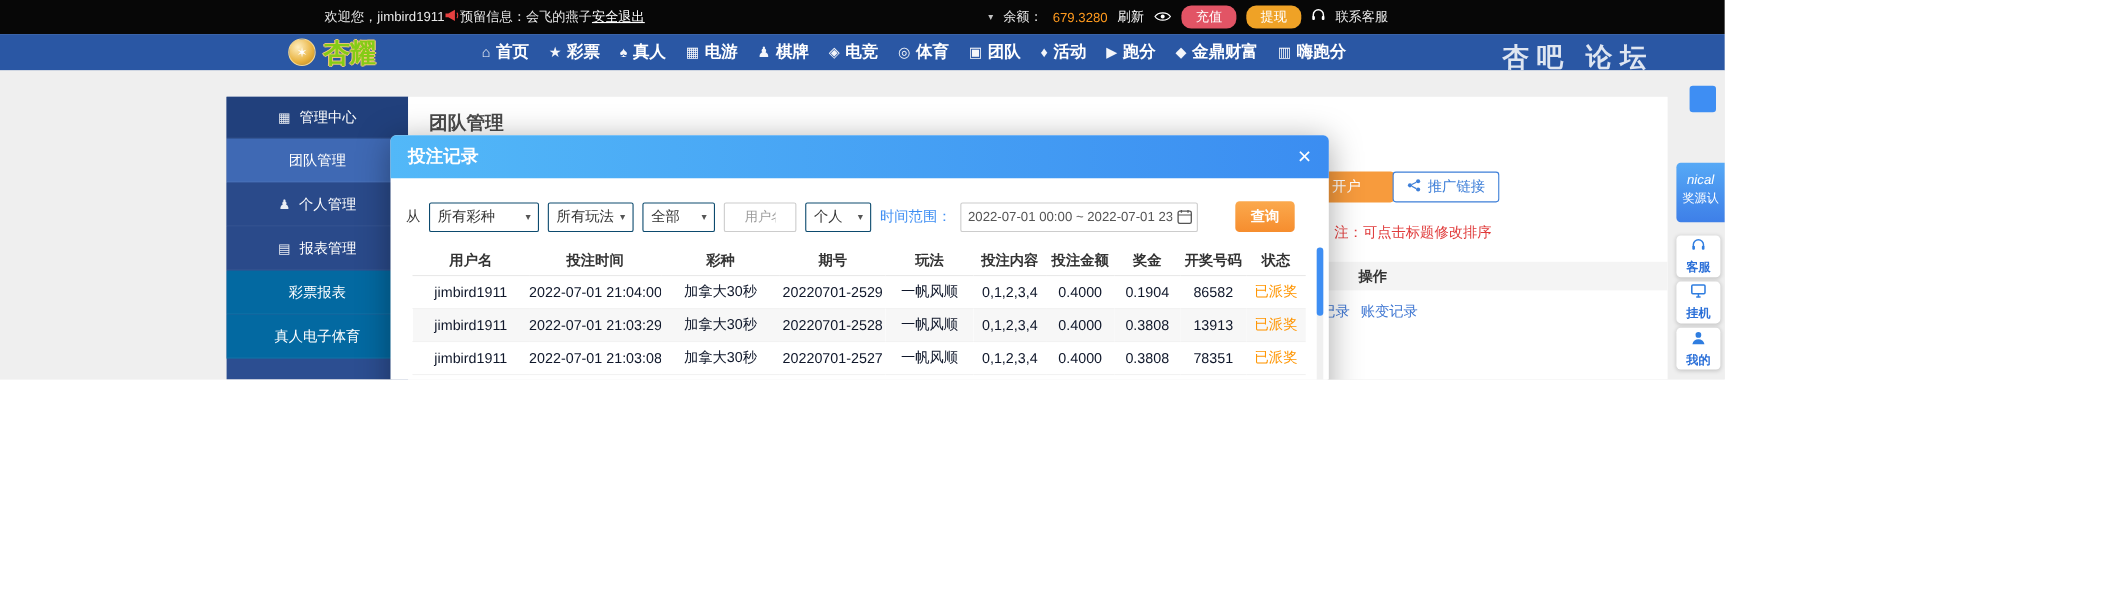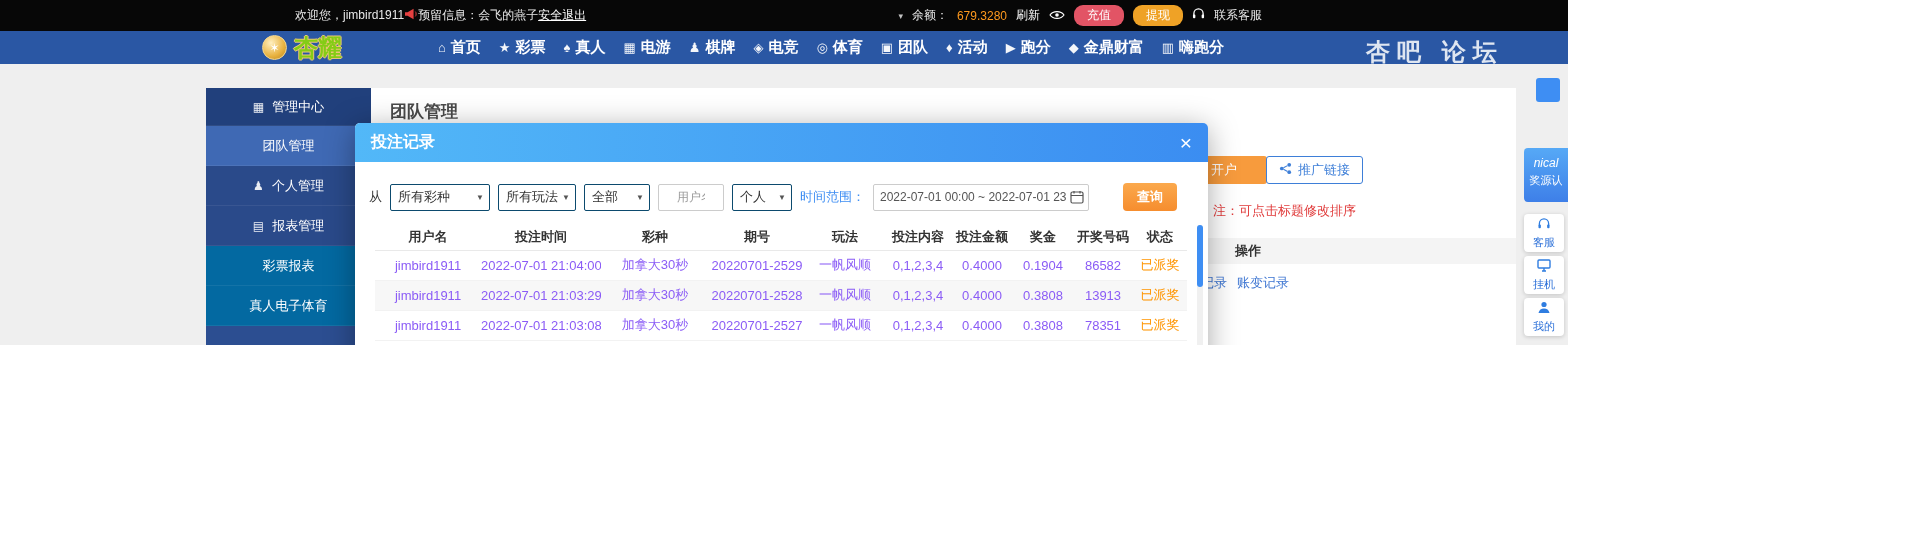--- a/index.html
+++ b/index.html
@@ -52,21 +52,21 @@
   .op-band { position:absolute; left:820px; right:0; top:150px; height:26px; background:#f4f4f4; display:flex; align-items:center; }
   .op-label { margin-left:44px; font-weight:bold; font-size:13px; color:#333; }
   .panel-links { position:absolute; left:830px; top:186px; display:flex; gap:10px; font-size:13px; }
   .panel-links span { color:#3e76d2; cursor:pointer; }
 
   
   .float-square { position:absolute; left:1536px; top:14px; width:24px; height:24px; background:#3e8ef3; border-radius:3px; cursor:pointer; z-index:6; }
   .float-badge { position:absolute; left:1524px; top:84px; width:44px; height:54px; background:linear-gradient(#56a9f6,#3e7fe8); border-radius:4px 0 0 4px; color:#fff; text-align:center; cursor:pointer; overflow:hidden; z-index:6; }
   .badge-l1 { font-style:italic; font-size:12px; margin-top:8px; }
   .badge-l2 { font-size:11px; margin-top:3px; }
-  .float-card { position:absolute; left:1524px; width:40px; height:38px; background:#fff; border-radius:4px; box-shadow:0 1px 4px rgba(0,0,0,.18); display:flex; flex-direction:column; align-items:center; justify-content:center; gap:1px; cursor:pointer; z-index:6; }
+  .float-card { position:absolute; left:1524px; width:40px; height:38px; background:#fff; border-radius:4px; box-shadow:0 1px 4px rgba(0,0,0,.18); display:flex; flex-direction:column; align-items:center; justify-content:center; gap:1px; cursor:pointer; z-index:6;font-weight:bold; }
   .fc1 { top:150px; } .fc2 { top:192px; } .fc3 { top:234px; }
   .fc-label { font-size:11px; color:#2a6fd8; }
 
   
   .modal { position:absolute; left:355px; top:123px; width:853px; height:270px; background:#fff; border-radius:5px 5px 0 0; box-shadow:0 5px 30px rgba(0,0,0,.35); z-index:10; }
   .modal-header { height:39px; background:linear-gradient(90deg,#52b8f8,#3b8df1); border-radius:5px 5px 0 0; display:flex; align-items:center; padding:0 16px; cursor:move; }
   .modal-title { color:#fff; font-size:16px; font-weight:bold; }
   .modal-close { margin-left:auto; color:#fff; font-size:21px; cursor:pointer; line-height:1; }
   .filters { display:flex; align-items:center; gap:8px; margin:21px 14px 13px; }
   .f-label { font-size:13px; color:#333; white-space:nowrap; }
@@ -75,21 +75,21 @@
   .w100{width:100px;} .w78{width:78px;} .w66{width:66px;} .w60{width:60px;}
   .caret { font-size:8px; color:#555; margin-left:4px; }
   .u-input { width:66px; height:27px; border:1px solid #ccc; border-radius:2px; font-size:12px; padding:0 18px; color:#333; font-family:inherit; }
   .u-input::placeholder { color:#9a9a9a; }
   .date-wrap { position:relative; width:216px; }
   .date-input { width:100%; height:27px; border:1px solid #ccc; border-radius:2px; font-size:12px; padding:0 22px 0 6px; color:#555; font-family:inherit; }
   .cal-icon { position:absolute; right:5px; top:6px; cursor:pointer; }
   .btn-query { margin-left:26px; width:54px; height:28px; background:linear-gradient(#fba94d,#f68d2e); border:none; border-radius:4px; color:#fff; font-size:13px; font-weight:bold; cursor:pointer; font-family:inherit; }
   .bet-table { margin:0 20px; border-collapse:collapse; table-layout:fixed; width:812px; font-size:13px; }
   .bet-table th { height:26px; font-weight:bold; color:#333; text-align:center; border-bottom:1px solid #e9e9e9; padding:0; white-space:nowrap; }
-  .bet-table td { height:30px; color:#8b5cf6; text-align:center; border-bottom:1px solid #f2f2f2; padding:0; overflow:hidden; white-space:nowrap; }
+  .bet-table td { height:30px; color:#0f172a; text-align:center; border-bottom:1px solid #f2f2f2; padding:0; overflow:hidden; white-space:nowrap; }
   .bet-table tr.alt { background:#f7f7f7; }
   .bet-table td.status { color:#ff9500; }
   .modal-scrollbar { position:absolute; right:5px; top:102px; bottom:6px; width:6px; background:#f0f0f0; border-radius:3px; }
   .modal-thumb { position:absolute; top:0; left:0; width:6px; height:62px; background:#3e8ef3; border-radius:3px; cursor:pointer; }
 </style>
 </head>
 <body>
 
 <div class="screen">
   <div class="app">

